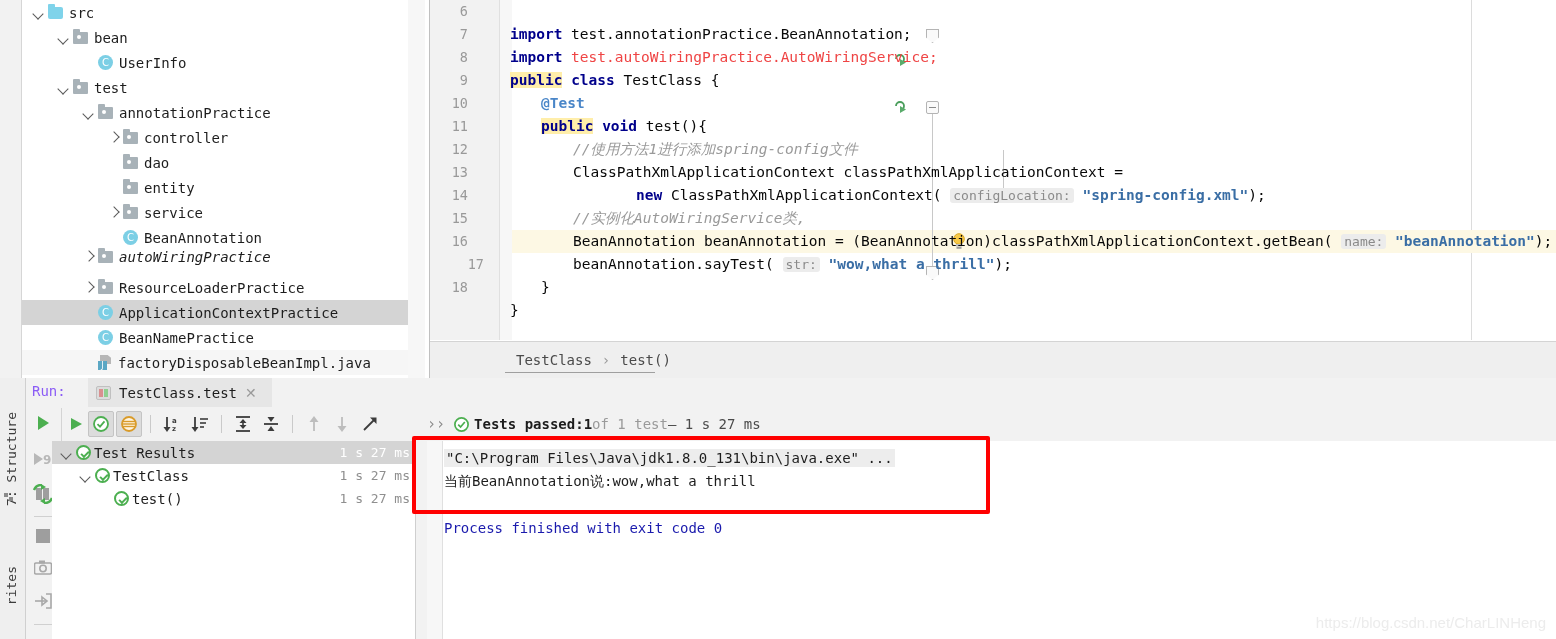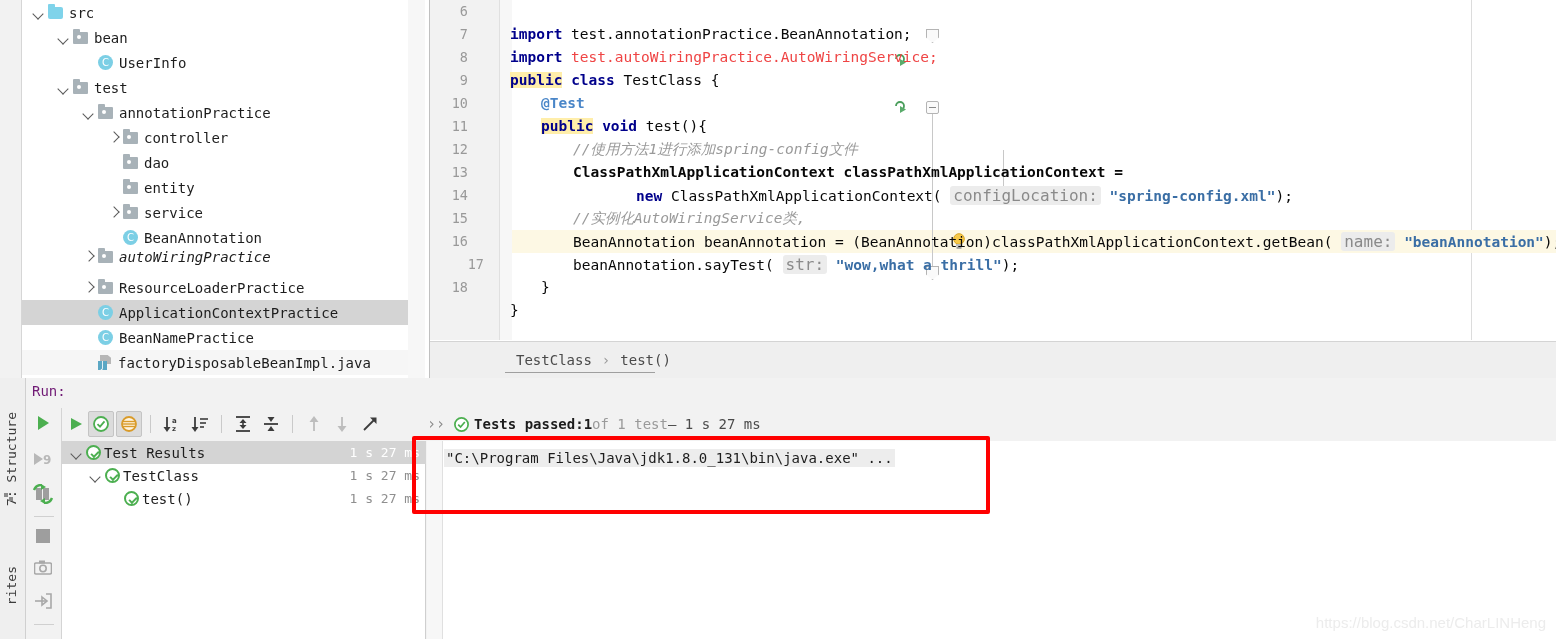--- a/index.html
+++ b/index.html
@@ -121,21 +121,21 @@
   .code-text { position:absolute; left:80px; }
   .hl-line { position:absolute; left:82px; width:1044px; height:23px; background:#fdf8e4; }
   .kw { color:#00008b; font-weight:bold; }
   .kw-hl { color:#00008b; font-weight:bold; background:#ffeeaa; }
   .anno { color:#4a86c8; font-weight:bold; }
   .strlit { color:#3a6ea5; font-weight:bold; }
   .comment { color:#9a9a9a; font-style:italic; }
   .grayimp { color:#ef4444; }
   .hint {
     background:#ececec; color:#8a8a8a; border-radius:3px; padding:0 3px;
-    font-size:16px;
+    font-size:13px;
   }
   #right-margin-line {
     position:absolute; left:1041px; top:0; width:1px; height:340px; background:#dcdcdc;
   }
   .run-gutter-icon {
     position:absolute; width:18px; height:18px;
   }
   .run-gutter-icon svg { display:block; }
   .fold-minus {
     position:absolute; width:13px; height:13px; border:1px solid #b4b4b4;
@@ -181,21 +181,21 @@
     white-space:nowrap;
   }
   .vstrip-icon { position:absolute; }
 
   #run-header {
     position:absolute; left:26px; top:378px; width:1530px; height:30px;
     background:#f2f2f2;
   }
   #run-label {
     position:absolute; left:6px; top:5px;
-    font-family:"DejaVu Sans Mono", monospace; font-size:14px; color:#701a75;
+    font-family:"DejaVu Sans Mono", monospace; font-size:14px; color:#8b5cf6;
   }
   #run-tab {
     position:absolute; left:62px; top:0px; width:184px; height:29px;
     background:#e6e6e6; display:flex; align-items:center; padding:0 8px;
   }
   #run-tab .tabicon {
     width:15px; height:14px; background:#dcdcdc; border:1px solid #c0c0c0;
     position:relative; margin-right:8px; border-radius:2px;
   }
   #run-tab .tabicon::before {
@@ -217,21 +217,21 @@
   }
   #run-toolbar {
     position:absolute; left:62px; top:408px; width:1494px; height:31px;
     background:#f2f2f2; display:flex; align-items:center; gap:2px; padding-left:4px;
   }
   .tbtn { width:26px; height:26px; display:flex; align-items:center; justify-content:center; border-radius:2px; }
   .tbtn.active { background:#dcdcdc; border:1px solid #c4c4c4; }
   .tbsep { width:1px; height:18px; background:#cacaca; margin:0 6px; }
 
   #test-tree {
-    position:absolute; left:62px; top:441px; width:364px; height:198px;
+    position:absolute; left:52px; top:441px; width:364px; height:198px;
     background:#ffffff; border-right:1px solid #cfcfcf;
   }
   .test-row {
     position:absolute; left:0; width:364px; height:23px;
     display:flex; align-items:center;
     font-family:"DejaVu Sans Mono", monospace; font-size:14px; color:#1d1d1d;
   }
   .test-row.sel { background:#d4d4d4; }
   .test-time {
     position:absolute; right:6px; top:0; height:23px; line-height:23px;
@@ -455,21 +455,21 @@
     <div class="code-line" style="top:69px;">
       <span class="code-text" style="left:111px;"><span class="anno">@Test</span></span>
     </div>
     <div class="code-line" style="top:92px;">
       <span class="code-text" style="left:111px;"><span class="kw-hl">public</span><span class="kw"> </span><span class="kw">void</span><span> test(){</span></span>
     </div>
     <div class="code-line" style="top:115px;">
       <span class="code-text" style="left:143px;"><span class="comment">//使用方法1进行添加spring-config文件</span></span>
     </div>
     <div class="code-line" style="top:138px;">
-      <span class="code-text" style="left:143px;font-weight:bold;"><span>ClassPathXmlApplicationContext classPathXmlApplicationContext =</span></span>
+      <span class="code-text" style="left:143px;"><span>ClassPathXmlApplicationContext classPathXmlApplicationContext =</span></span>
     </div>
     <div class="code-line" style="top:161px;">
       <span class="code-text" style="left:206px;"><span class="kw">new</span><span> ClassPathXmlApplicationContext(</span> <span class="hint">configLocation:</span> <span class="strlit">"spring-config.xml"</span><span>);</span></span>
     </div>
     <div class="code-line" style="top:184px;">
       <span class="code-text" style="left:143px;"><span class="comment">//实例化AutoWiringService类,</span></span>
     </div>
     <div class="code-line" style="top:207px;">
       <span class="code-text" style="left:143px;"><span>BeanAnnotation beanAnnotation = (BeanAnnotation)classPathXmlApplicationContext.getBean(</span> <span class="hint">name:</span> <span class="strlit">"beanAnnotation"</span><span>);</span></span>
     </div>
@@ -506,20 +506,25 @@
   <span class="vstrip-icon" id="bottom-left-icon">
     <svg width="20" height="11" viewBox="0 0 20 11">
         <rect x="0" y="0" width="8" height="11" fill="#8c8c8c"></rect>
         <rect x="10" y="0" width="6" height="11" fill="#b4b4b4"></rect>
       </svg>
   </span>
 </div>
 
 <div id="run-header">
   <span id="run-label">Run:</span>
+  <div id="run-tab">
+    <span class="tabicon"></span>
+    <span class="tabname">TestClass.test</span>
+    <span id="run-tab-close">✕</span>
+  </div>
 </div>
 
 <div id="run-sidebar-icons">
   <div style="position:absolute; left:8px; top:6px;">
     <svg width="18" height="18" viewBox="0 0 18 18">
         <polygon points="4,2 15,9 4,16" fill="#4caf50"></polygon>
       </svg>
   </div>
   <div style="position:absolute; left:6px; top:42px;">
     <svg width="22" height="18" viewBox="0 0 22 18">
@@ -670,17 +675,19 @@
       <span class="twisty"></span>
       <span class="ok-circle"></span>
       <span>test()</span>
       <span class="test-time">1 s 27 ms</span>
     </div>
   </div>
 
 <div id="console-area">
   <div id="console-gutter"></div>
   <span class="console-line" id="console-cmd" style="top:8px;">"C:\Program Files\Java\jdk1.8.0_131\bin\java.exe" ...</span>
+  <span class="console-line" id="console-out" style="top:32px;">当前BeanAnnotation说:wow,what a thrill</span>
+  <span class="console-line" id="console-exit" style="top:79px;">Process finished with exit code 0</span>
 </div>
 
 <div id="red-box"></div>
 
 <div id="watermark">https://blog.csdn.net/CharLINHeng</div>
 
 </body></html>

